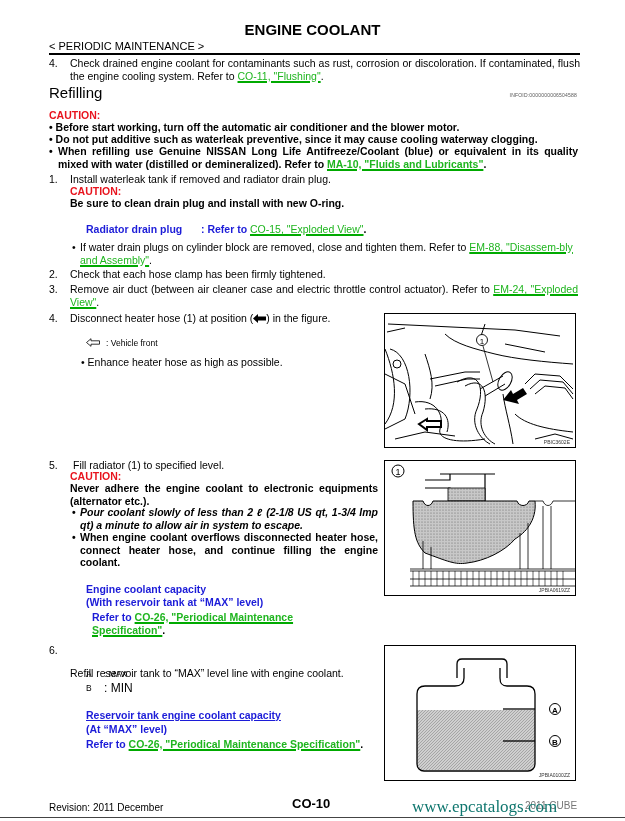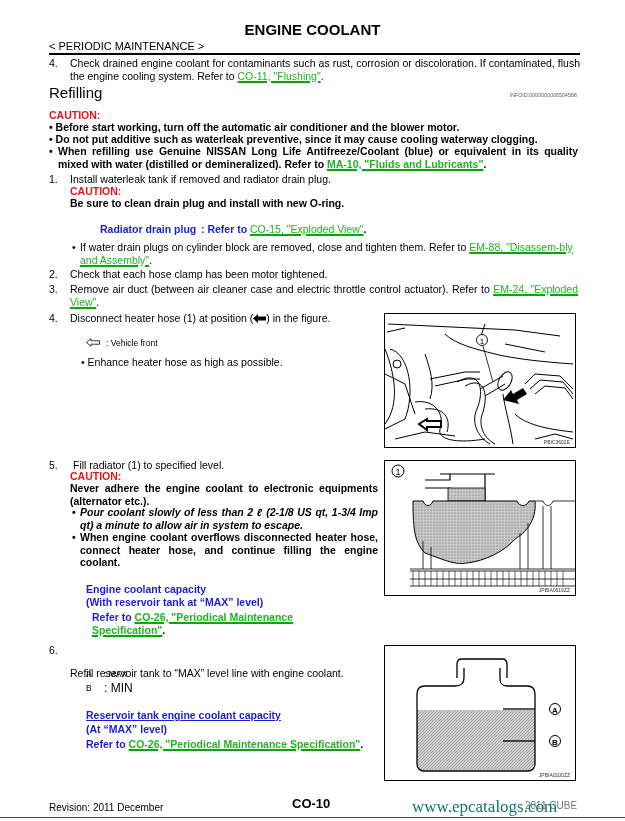--- a/index.html
+++ b/index.html
@@ -45,31 +45,31 @@
 <div class="p b" style="left:49px;top:133px;width:530px;">• <span>Do not put additive such as waterleak preventive, since it may cause cooling waterway clogging.</span></div>
 <div class="p b" style="left:49px;top:145px;width:530px;">•</div>
 <div class="p b just" style="left:58px;top:145px;width:520px;">
   <span>When refilling use Genuine NISSAN Long Life Antifreeze/Coolant (blue) or equivalent in its quality mixed with water (distilled or demineralized). Refer to </span><a class="lnk">MA-10, "Fluids and Lubricants"</a><span>.</span>
 </div>
 
 <div class="p" style="left:49px;top:173px;">1.</div>
 <div class="p" style="left:70px;top:173px;">Install waterleak tank if removed and radiator drain plug.</div>
 <div class="p red" style="left:70px;top:185px;">CAUTION:</div>
 <div class="p b" style="left:70px;top:197px;">Be sure to clean drain plug and install with new O-ring.</div>
-<div class="p blue" style="left:100px;top:223px;text-align:center;">Radiator drain plug</div>
+<div class="p blue" style="left:86px;top:223px;text-align:center;">Radiator drain plug</div>
 <div class="p blue" style="left:201px;top:223px;">
   <span>: Refer to </span><a class="lnk" style="font-weight:normal">CO-15, "Exploded View"</a><span style="color:#000">.</span>
 </div>
 <div class="p" style="left:72px;top:241px;">•</div>
 <div class="p" style="left:80px;top:241px;width:500px;">
   <span>If water drain plugs on cylinder block are removed, close and tighten them. Refer to </span><a class="lnk">EM-88, "Disassem-bly and Assembly"</a><span>.</span>
 </div>
 
 <div class="p" style="left:49px;top:268px;">2.</div>
-<div class="p" style="left:70px;top:268px;">Check that each hose clamp has been motor tightened.</div>
+<div class="p" style="left:70px;top:268px;">Check that each hose clamp has been firmly tightened.</div>
 
 <div class="p" style="left:49px;top:283px;">3.</div>
 <div class="p just" style="left:70px;top:283px;width:508px;">
   <span>Remove air duct (between air cleaner case and electric throttle control actuator). Refer to </span><a class="lnk">EM-24, "Exploded View"</a><span>.</span>
 </div>
 
 <div class="p" style="left:49px;top:312px;">4.</div>
 <div class="p" style="left:70px;top:312px;">
   <span>Disconnect heater hose (1) at position (</span><span style="display:inline-block;vertical-align:-1px;"><svg width="13" height="9" viewBox="0 0 13 9">
         <polygon points="0,4.5 5,0 5,2.5 13,2.5 13,6.5 5,6.5 5,9" fill="#000"></polygon>

